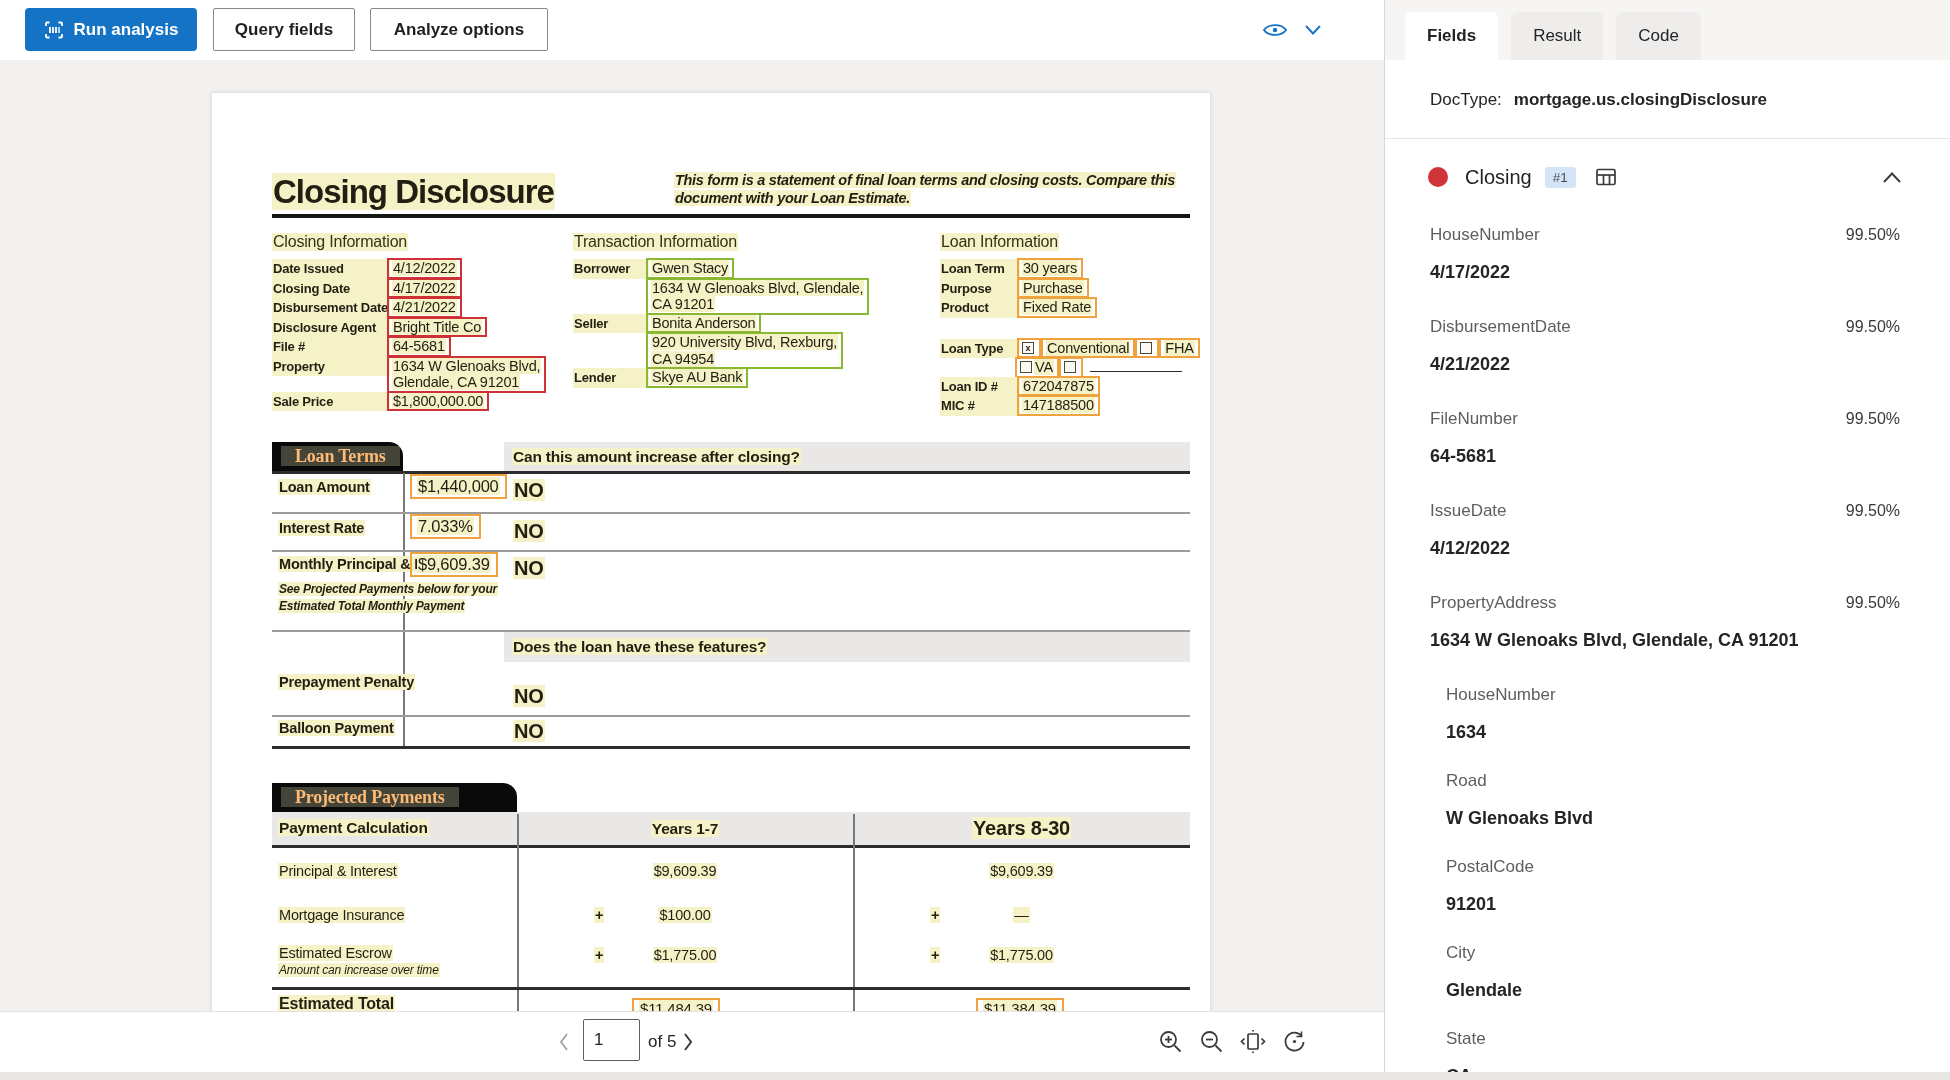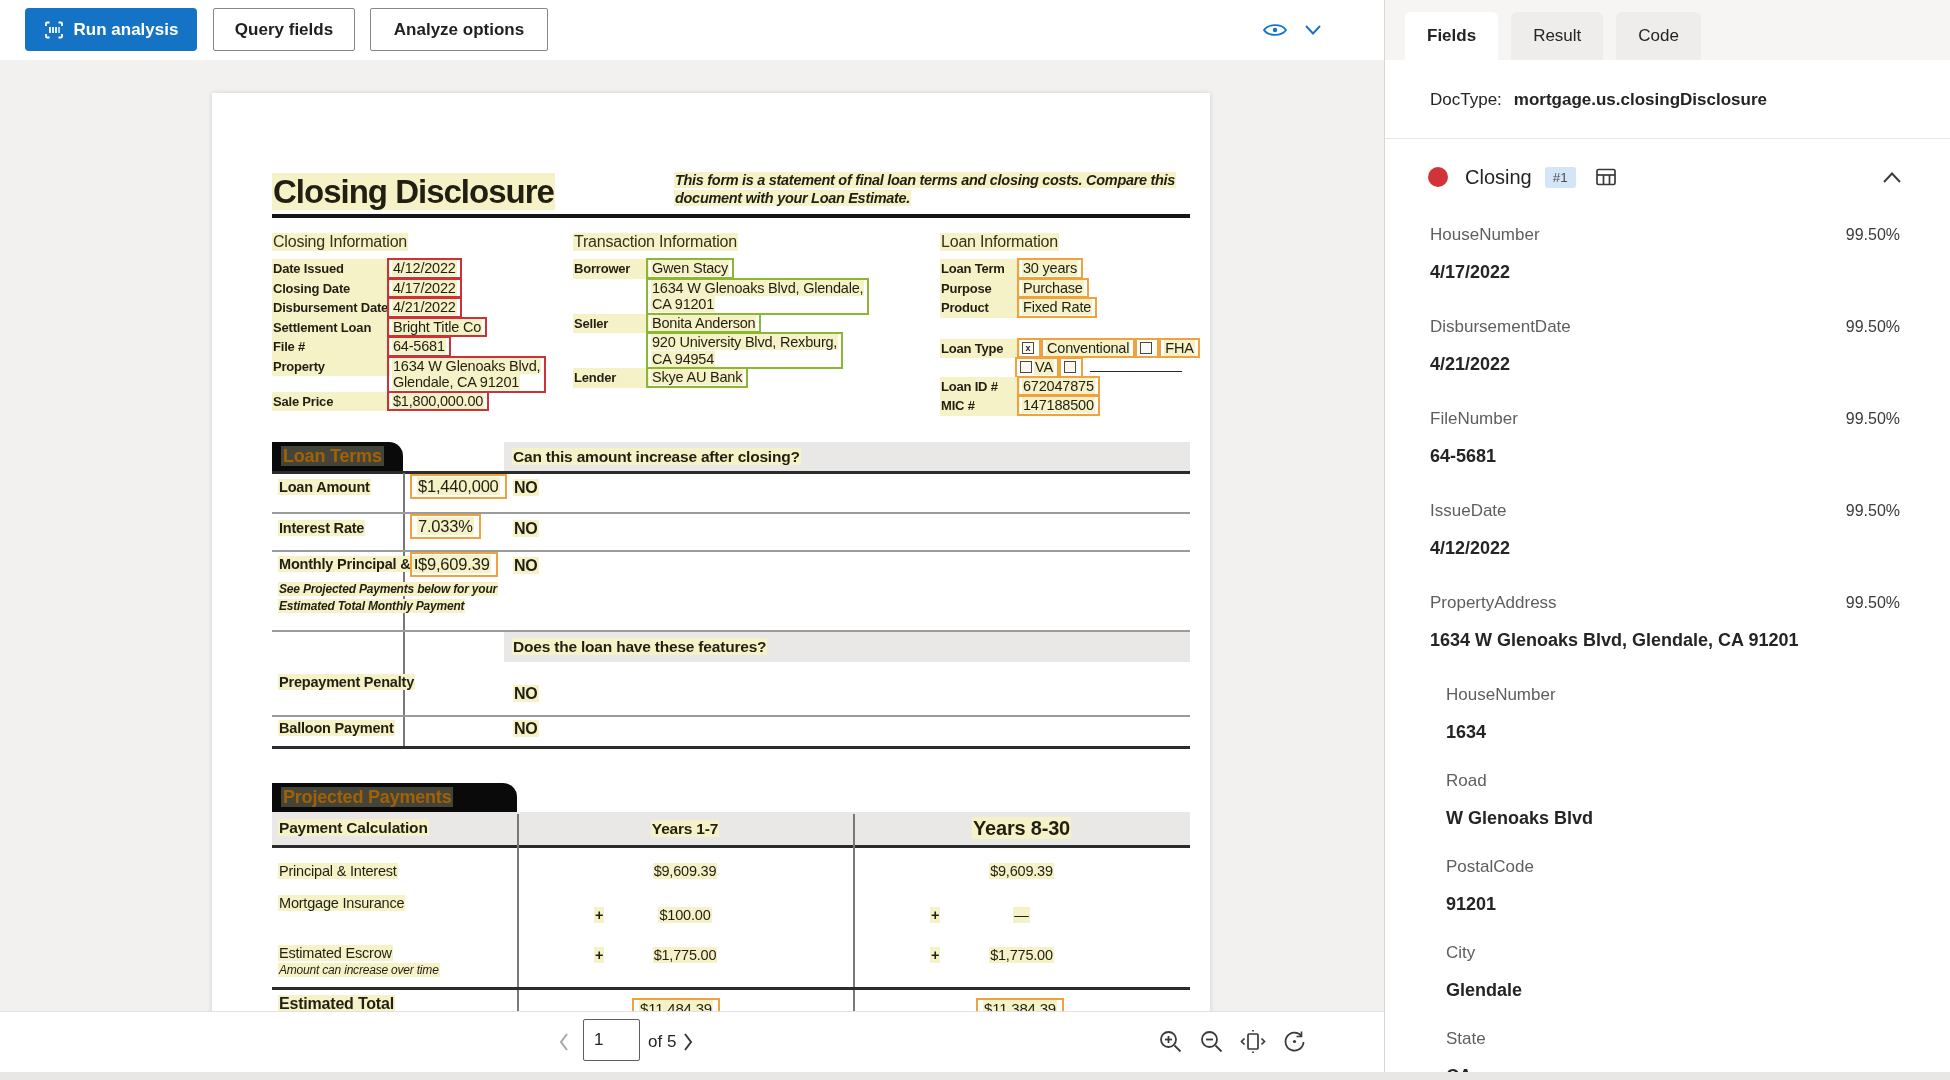--- a/index.html
+++ b/index.html
@@ -15,21 +15,21 @@
   .btn-query{left:213px;width:142px;}
   .btn-analyze{left:370px;width:178px;}
   .toolbar-right{position:absolute;left:1262px;top:0;height:60px;display:flex;align-items:center;gap:16px;}
   .toolbar-right svg{display:block;}
 
   
   .viewer{position:absolute;left:0;top:60px;width:1384px;height:1012px;background:#f2f1ef;overflow:hidden;}
   .page{position:absolute;left:212px;top:33px;width:998px;height:1072px;background:#fff;
     box-shadow:0 0 5px rgba(0,0,0,.14);overflow:hidden;color:#211f12;letter-spacing:-0.2px;}
   .hl{background:var(--ocr-highlight,#f6f2c8);padding:0 1px;}
-  .hl-dim{background:rgba(246,242,200,.25);color:#a16207;padding:0 2px;}
+  .hl-dim{background:rgba(246,242,200,.25);color:#fdba74;padding:0 14px;font-family:Liberation Serif, serif;}
 
   .doc-title{position:absolute;left:60px;top:80px;font-size:33px;font-weight:700;letter-spacing:-1px;}
   .doc-tagline{position:absolute;left:462px;top:79px;width:530px;font-size:14.5px;font-style:italic;
     font-weight:700;line-height:17.5px;letter-spacing:-0.3px;}
   .doc-rule{position:absolute;left:60px;top:121px;width:918px;height:3.5px;background:#151515;}
 
   .sec-h{position:absolute;top:140px;font-size:16px;color:#343117;}
   .sec-1{left:60px;} .sec-2{left:361px;} .sec-3{left:728px;}
 
   .info-col{position:absolute;top:166px;font-size:14.5px;line-height:18.5px;}
@@ -59,21 +59,21 @@
   .lt-q1{left:232px;top:0;width:686px;padding-left:8px;box-sizing:border-box;}
   .lt-hline{position:absolute;left:0;top:29px;width:918px;height:2.5px;background:#2c2c2c;}
   .lt-vline{position:absolute;left:131px;top:31px;width:1.5px;height:274px;background:#787878;}
   .lt-sep{position:absolute;left:0;width:918px;height:1.5px;background:#9b9b9b;}
   .lt-bottom{position:absolute;left:0;top:304px;width:918px;height:3px;background:#2c2c2c;}
   .lt-band2{position:absolute;left:232px;top:190px;width:686px;height:30px;background:#e9e8e6;}
   .lt-label{position:absolute;left:6px;font-size:14.5px;font-weight:700;}
   .lt-note{position:absolute;left:6px;font-size:12px;font-style:italic;font-weight:700;line-height:17px;}
   .lt-vbox{position:absolute;left:138px;border:2.5px solid var(--annotation-orange,#f0a23e);
     padding:0 5px;font-size:16.5px;line-height:21px;}
-  .lt-no{position:absolute;left:241px;font-size:16px;font-weight:700;}
+  .lt-no{position:absolute;left:241px;font-size:20px;font-weight:700;}
   .lt-q2{position:absolute;left:240px;top:196px;font-size:15.5px;font-weight:700;}
 
   
   .pp{position:absolute;left:60px;top:690px;width:918px;height:229px;overflow:hidden;}
   .pp-tab{left:0;top:0;width:245px;}
   .pp-head{position:absolute;left:0;top:29px;width:918px;height:33px;background:#e9e8e6;}
   .pp-h1{position:absolute;left:6px;top:36px;font-size:15.5px;font-weight:700;}
   .pp-h2{position:absolute;left:245px;top:29px;width:336px;text-align:center;line-height:33px;font-size:15.5px;font-weight:700;}
   .pp-h3{position:absolute;left:581px;top:29px;width:337px;text-align:center;line-height:33px;font-size:20px;font-weight:700;}
   .pp-hline{position:absolute;left:0;top:62px;width:918px;height:2.5px;background:#2c2c2c;}
@@ -194,21 +194,21 @@
           </div>
           <div class="info-row">
             <span class="ilabel hl">Disbursement Date</span>
             <span class="ivals">
               <span class="ann-box box-red">
                 <span class="hl">4/21/2022</span>
               </span>
             </span>
           </div>
           <div class="info-row">
-            <span class="ilabel hl">Settlement Loan</span>
+            <span class="ilabel hl">Disclosure Agent</span>
             <span class="ivals">
               <span class="ann-box box-red">
                 <span class="hl">Bright Title Co</span>
               </span>
             </span>
           </div>
           <div class="info-row">
             <span class="ilabel hl">File #</span>
             <span class="ivals">
               <span class="ann-box box-red">
@@ -365,21 +365,21 @@
         <div class="pp-h2"><span class="hl">Years 1-7</span></div>
         <div class="pp-h3"><span class="hl">Years 8-30</span></div>
         <div class="pp-hline"></div>
         <div class="pp-v1"></div>
         <div class="pp-v2"></div>
 
         <div class="pp-label" style="top:80px;"><span class="hl">Principal &amp; Interest</span></div>
         <div class="pp-val2" style="top:80px;"><span class="hl">$9,609.39</span></div>
         <div class="pp-val3" style="top:80px;"><span class="hl">$9,609.39</span></div>
 
-        <div class="pp-label" style="top:112px;border-radius:8px;"><span class="hl">Mortgage Insurance</span></div>
+        <div class="pp-label" style="top:124px;border-radius:8px;"><span class="hl">Mortgage Insurance</span></div>
         <div class="pp-plus" style="left:322px;top:124px;"><span class="hl">+</span></div>
         <div class="pp-val2" style="top:124px;"><span class="hl">$100.00</span></div>
         <div class="pp-plus" style="left:658px;top:124px;"><span class="hl">+</span></div>
         <div class="pp-val3" style="top:124px;"><span class="hl">—</span></div>
 
         <div class="pp-label" style="top:162px;"><span class="hl">Estimated Escrow</span></div>
         <div class="pp-note" style="top:180px;"><span class="hl">Amount can increase over time</span></div>
         <div class="pp-plus" style="left:322px;top:164px;"><span class="hl">+</span></div>
         <div class="pp-val2" style="top:164px;"><span class="hl">$1,775.00</span></div>
         <div class="pp-plus" style="left:658px;top:164px;"><span class="hl">+</span></div>

